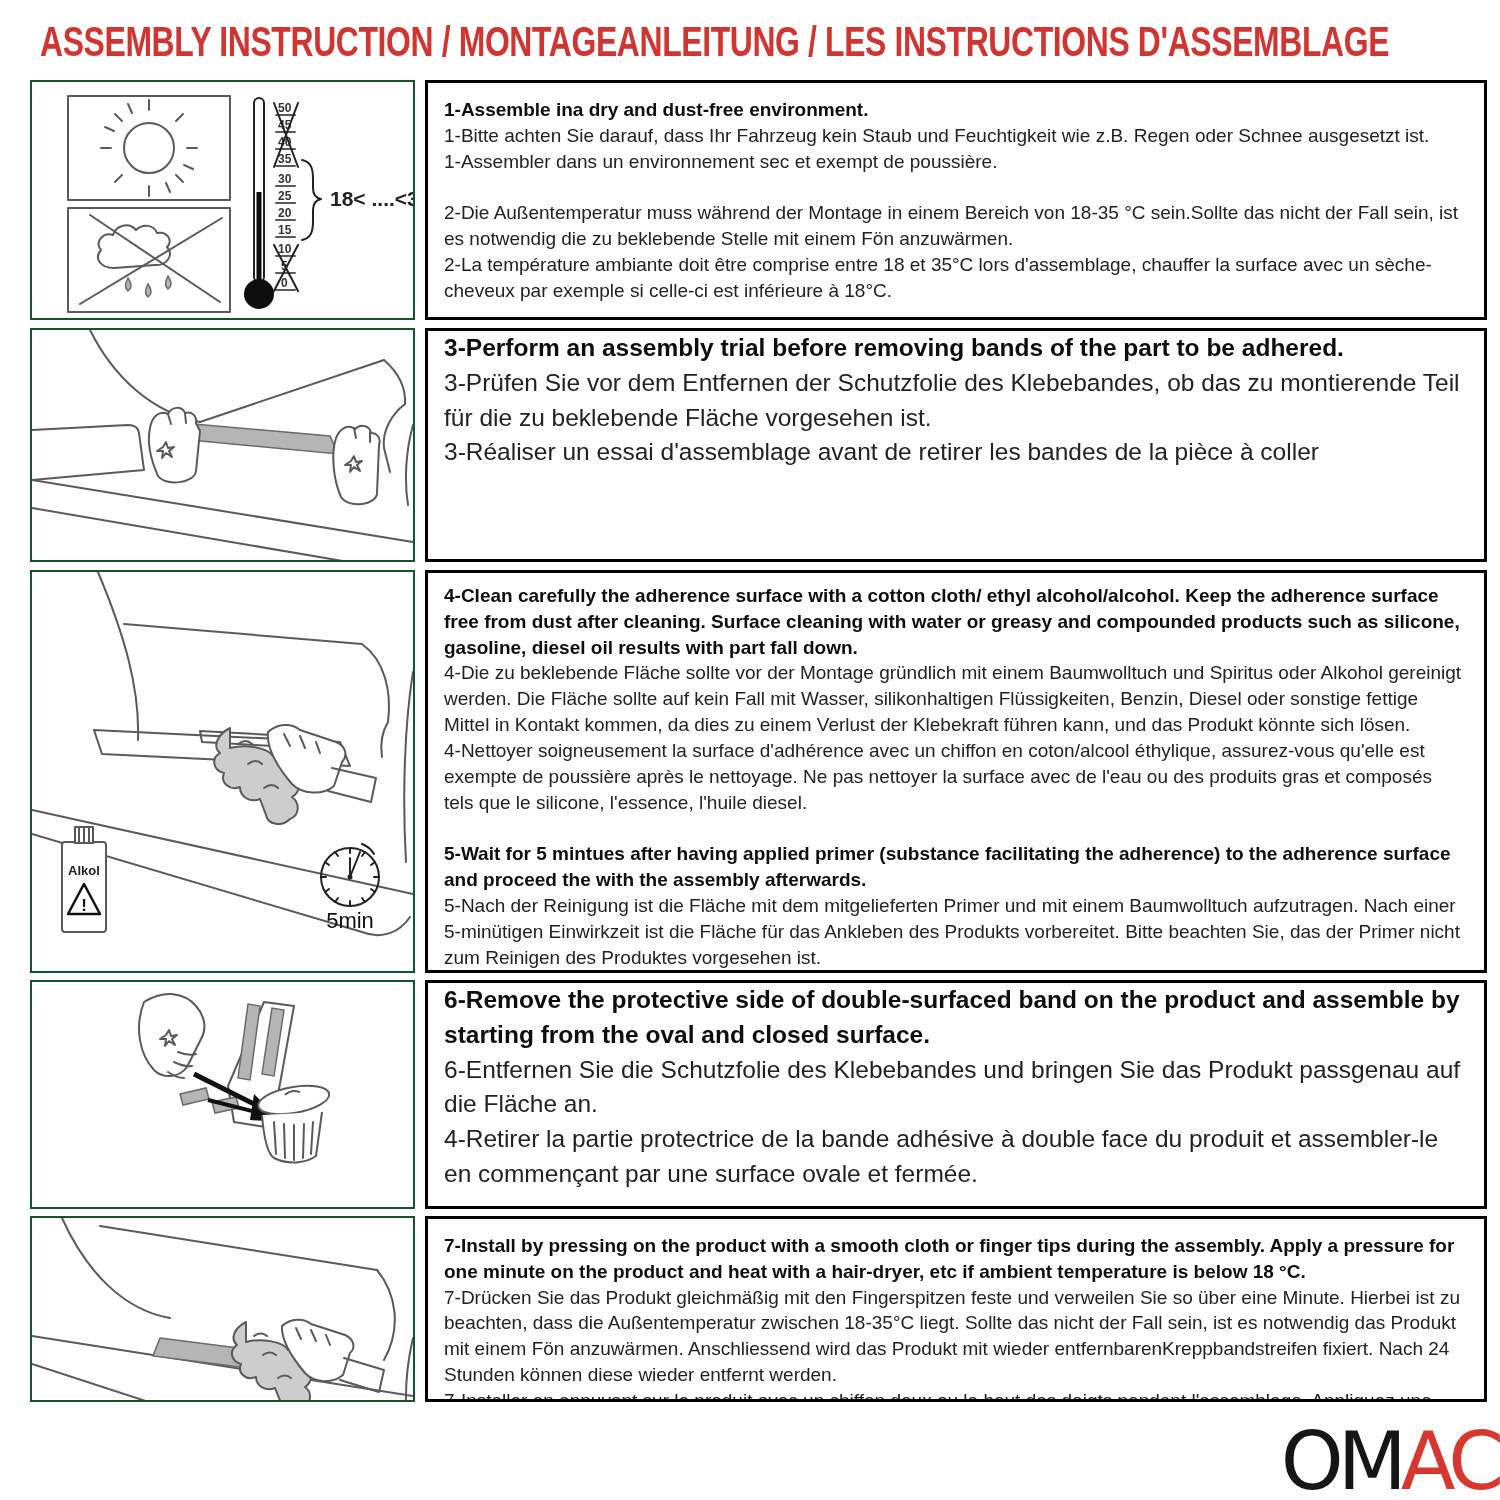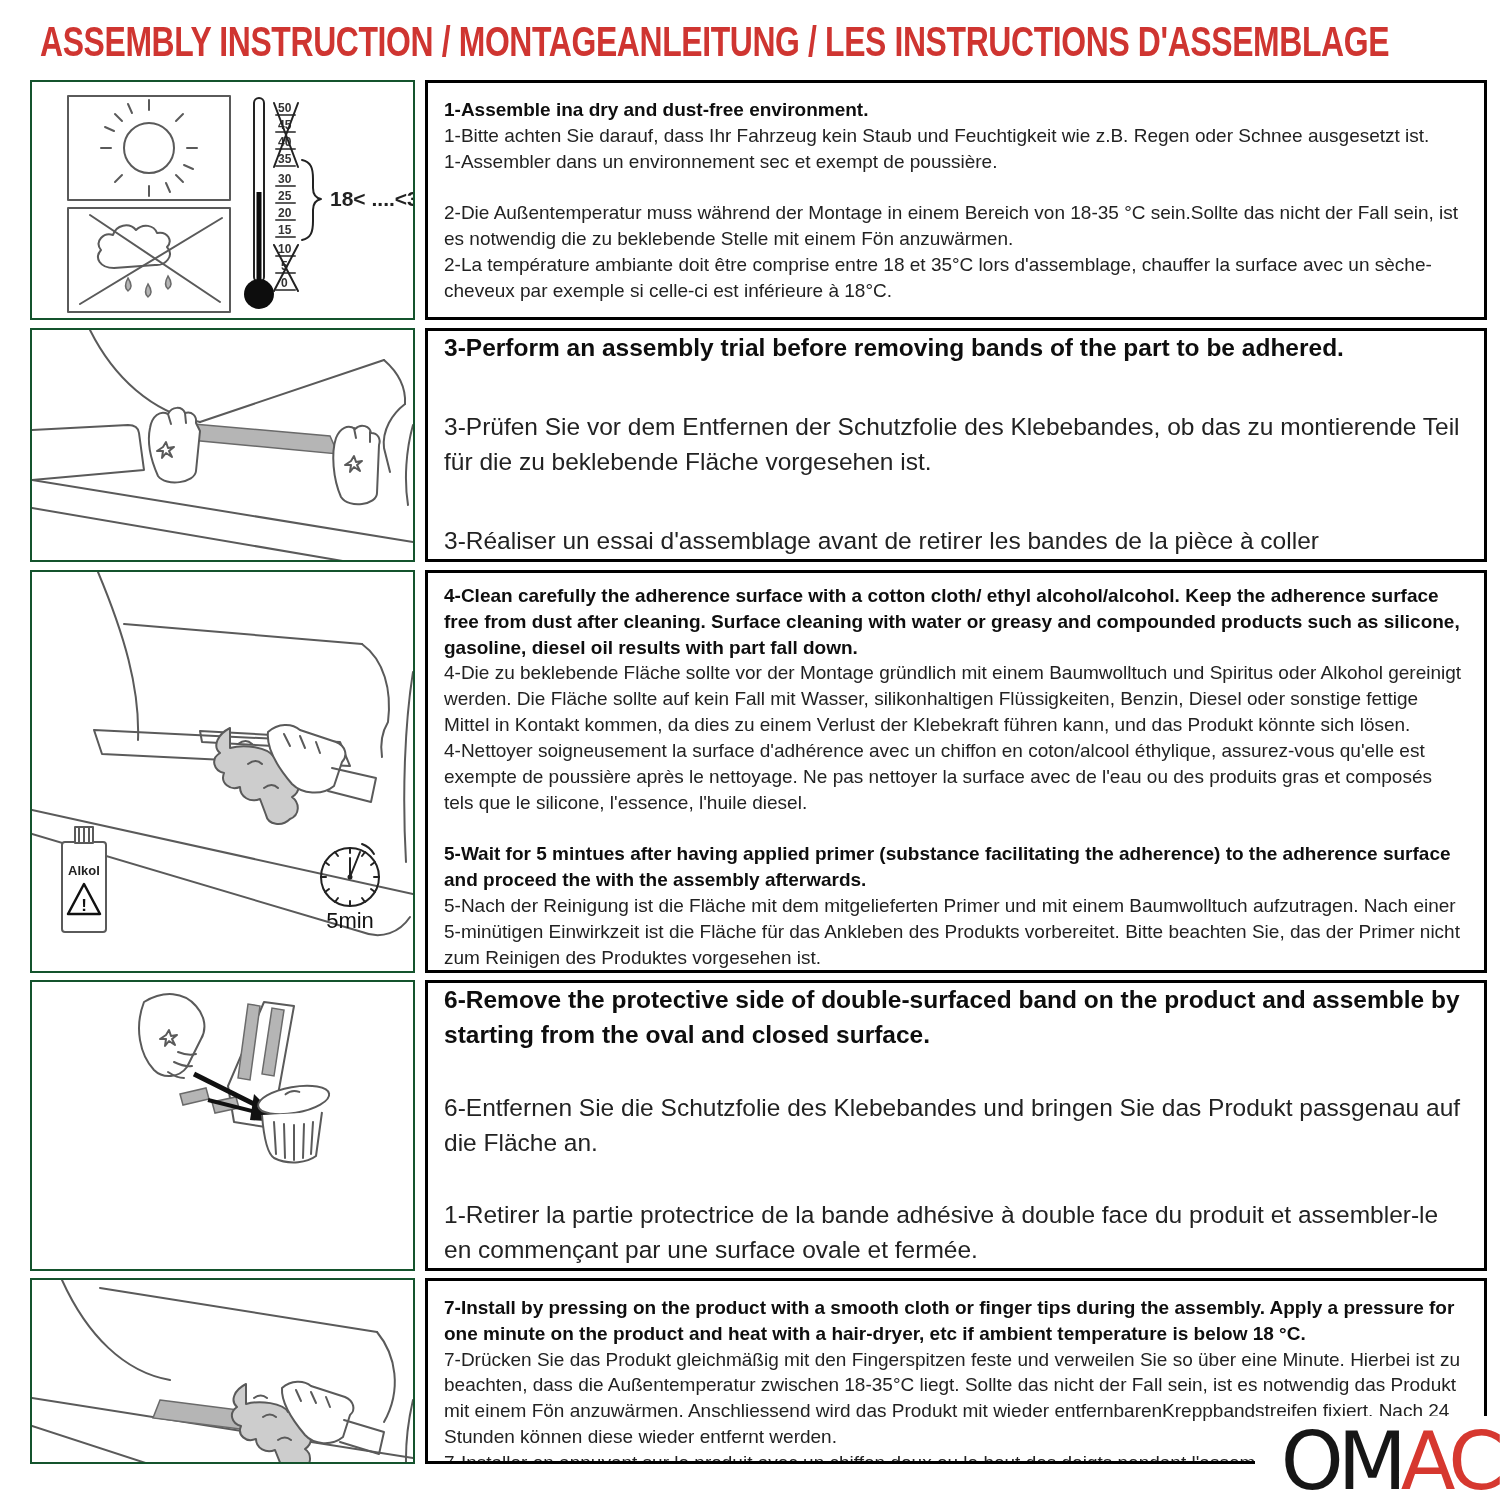--- a/index.html
+++ b/index.html
@@ -8,21 +8,21 @@
   .page { position:relative; width:1500px; height:1500px; background:#fff; overflow:hidden;
           padding:16px 13px 0 30px; }
   .title { color:#cf3531; font-weight:bold; font-size:42px; letter-spacing:-0.5px;
            white-space:nowrap; display:inline-block; transform:scaleX(0.76); transform-origin:left center;
            margin:2px 0 14px 10px; }
   .row { display:flex; gap:10px; margin-bottom:8px; }
   .illus-box { width:385px; flex:0 0 385px; border:2px solid #14532d; background:#fff; overflow:hidden; }
   .text-box { flex:1; border:3px solid #000; background:#fff; overflow:hidden; }
   .pad-sm { padding:14px 18px 8px 16px; }
   .pad-top { padding:10px 18px 6px 16px; }
-  .center { display:flex; flex-direction:column; justify-content:space-between; padding:0 18px 0 16px;gap:28px; }
+  .center { display:flex; flex-direction:column; justify-content:flex-start; padding:0 18px 0 16px; }
   .t-sm { font-size:19px; line-height:1.36; color:#222; }
   .t-lg { font-size:24.5px; line-height:1.42; color:#222; }
   .b { font-weight:bold; color:#0e0e0e; }
   .spacer { height:26px; }
   svg { display:block; }
   svg text { font-family:"Liberation Sans", sans-serif; }
   .ln { fill:none; stroke:#5a5a5a; stroke-width:2; stroke-linecap:round; stroke-linejoin:round; }
   .lnb { fill:none; stroke:#222; stroke-width:2; stroke-linecap:round; stroke-linejoin:round; }
   .wsh { fill:#fff; stroke:#5a5a5a; stroke-width:2; stroke-linejoin:round; }
   .gray { fill:#b5b5b5; stroke:#6a6a6a; stroke-width:1.5; }
@@ -216,21 +216,21 @@
       <p>4-Die zu beklebende Fläche sollte vor der Montage gründlich mit einem Baumwolltuch und Spiritus oder Alkohol gereinigt werden. Die Fläche sollte auf kein Fall mit Wasser, silikonhaltigen Flüssigkeiten, Benzin, Diesel oder sonstige fettige Mittel in Kontakt kommen, da dies zu einem Verlust der Klebekraft führen kann, und das Produkt könnte sich lösen.</p>
       <p>4-Nettoyer soigneusement la surface d'adhérence avec un chiffon en coton/alcool éthylique, assurez-vous qu'elle est exempte de poussière après le nettoyage. Ne pas nettoyer la surface avec de l'eau ou des produits gras et composés tels que le silicone, l'essence, l'huile diesel.</p>
       <div class="spacer"></div>
       <p class="b">5-Wait for 5 mintues after having applied primer (substance facilitating the adherence) to the adherence surface and proceed the with the assembly afterwards.</p>
       <p>5-Nach der Reinigung ist die Fläche mit dem mitgelieferten Primer und mit einem Baumwolltuch aufzutragen. Nach einer 5-minütigen Einwirkzeit ist die Fläche für das Ankleben des Produkts vorbereitet. Bitte beachten Sie, das der Primer nicht zum Reinigen des Produktes vorgesehen ist.</p>
       <p>5-Attender 5 minutes après l'application de l'apprêt (substance facilitant l'adhérence) sur la surface d'adhérence et procéder ensuite à l'assemblage</p>
     </div>
   </div>
 
   
-  <div class="row" style="height:291px; margin-bottom:7px">
+  <div class="row" style="height:229px; margin-bottom:7px">
     <div class="illus-box">
       <svg viewBox="0 0 381 231" width="381" height="231">
         <g>
           <path class="ln" d="M196,104 L232,20 L262,24 L240,146 L202,140 Z"></path>
           <polygon class="gray" points="206,96 216,22 228,24 218,98"></polygon>
           <polygon class="gray" points="230,92 240,26 252,28 242,94"></polygon>
           <polygon class="gray" points="148,112 174,106 177,117 151,123"></polygon>
           <polygon class="gray" points="180,120 204,115 207,126 183,131"></polygon>
         </g>
         <g>
@@ -255,21 +255,21 @@
             <line x1="262" y1="143" x2="262" y2="178"></line>
               <line x1="272" y1="142" x2="271" y2="176"></line>
             <line x1="281" y1="140" x2="279" y2="172"></line>
           </g>
         </g>
       </svg>
     </div>
     <div class="text-box center t-lg">
       <p class="b">6-Remove the protective side of double-surfaced band on the product and assemble by starting from the oval and closed surface.</p>
       <p>6-Entfernen Sie die Schutzfolie des Klebebandes und bringen Sie das Produkt passgenau auf die Fläche an.</p>
-      <p>1-Retirer la partie protectrice de la bande adhésive à double face du produit et assembler-le en commençant par une surface ovale et fermée.</p>
+      <p>4-Retirer la partie protectrice de la bande adhésive à double face du produit et assembler-le en commençant par une surface ovale et fermée.</p>
     </div>
   </div>
 
   
   <div class="row" style="height:186px; margin-bottom:0">
     <div class="illus-box">
       <svg viewBox="0 0 381 231" width="381" height="231">
         <path class="ln" d="M30,0 C55,55 92,92 138,100"></path>
         <path class="ln" d="M68,8 L345,52"></path>
         <path class="ln" d="M345,52 C364,75 370,110 352,142"></path>

